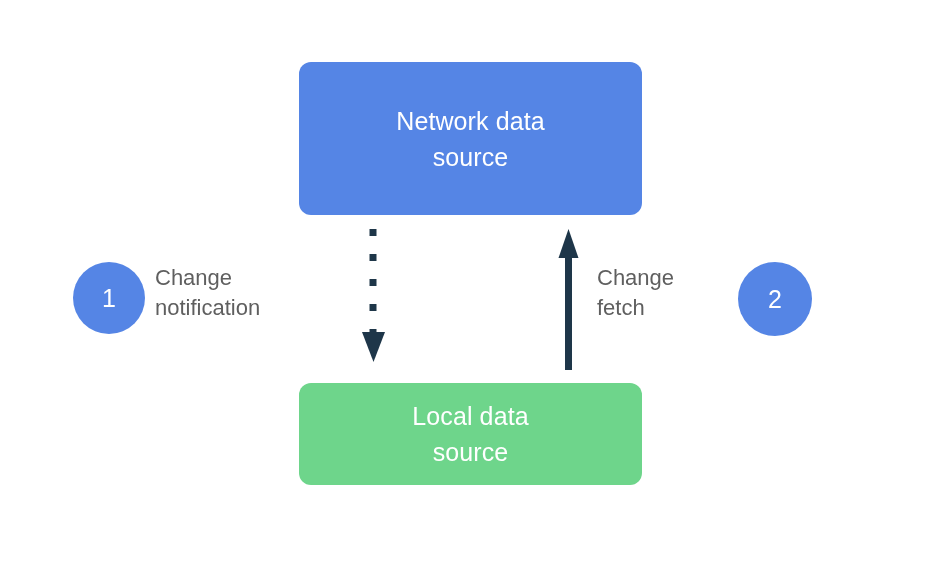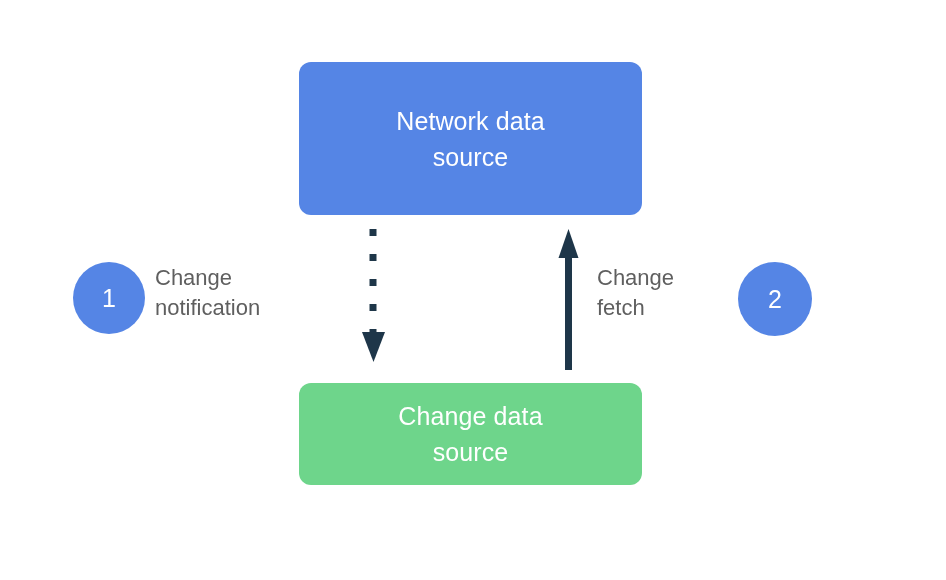--- a/index.html
+++ b/index.html
@@ -107,21 +107,21 @@
   }
 </style>
 </head>
 <body>
 
 <div id="canvas">
 
   <div class="node" id="node-network">Network data
 source</div>
 
-  <div class="node" id="node-local">Change data
+  <div class="node" id="node-local">Local data
 source</div>
 
   <div class="badge" id="badge-1">1</div>
 
   <div class="edge-label" id="label-notification">Change
 notification</div>
 
   <div class="edge-label" id="label-fetch">Change
 fetch</div>
 

